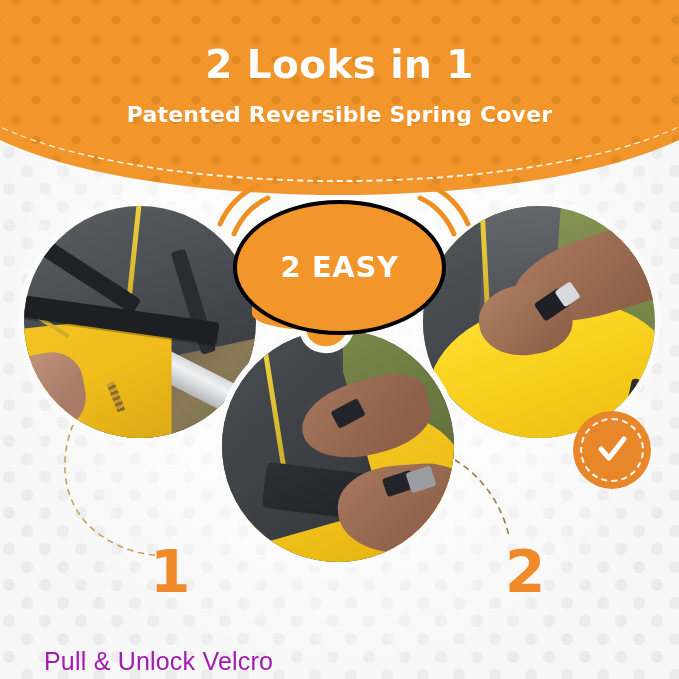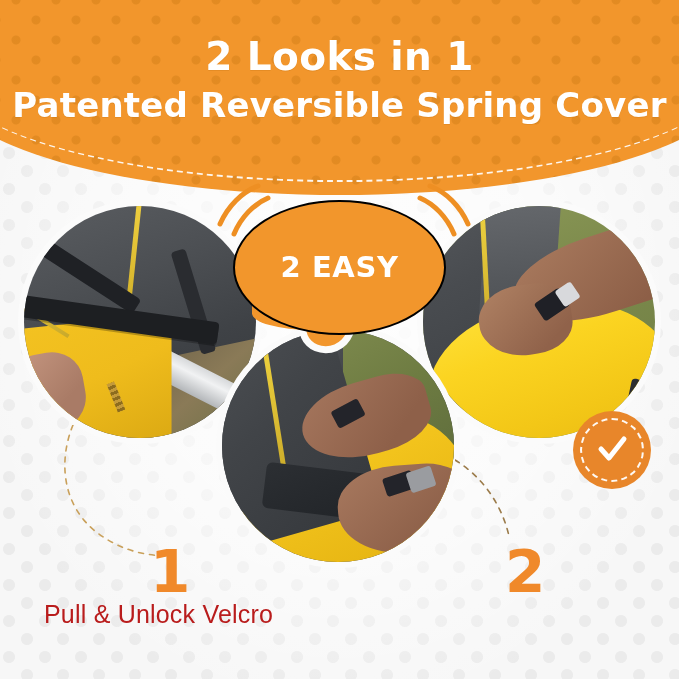--- a/index.html
+++ b/index.html
@@ -64,33 +64,33 @@
   }
   .header-text {
     position: absolute;
     left: 0;
     top: 0;
     width: 679px;
     text-align: center;
     color: #ffffff;
   }
   .title-1 {
-    margin: 0;
+    margin: 8px;
     padding-top: 36px;
     font-size: 39px;
     line-height: 1.1;
     font-weight: bold;
     letter-spacing: 0.4px;
     font-family: "DejaVu Sans", sans-serif;
     text-shadow: 0 1px 0 rgba(190,110,15,0.25);
   }
   .title-2 {
     margin: 0;
     padding-top: 8px;
-    font-size: 34px;
+    font-size: 22px;
     line-height: 1.1;
     font-weight: bold;
     letter-spacing: 0.2px;
     font-family: "DejaVu Sans", sans-serif;
     text-shadow: 0 1px 0 rgba(190,110,15,0.25);
   }
 
   
   .photo {
     position: absolute;
@@ -272,21 +272,21 @@
 
   
   .bubble {
     position: absolute;
     left: 233px;
     top: 200px;
     width: 213px;
     height: 135px;
     background: #F2962C;
     border-radius: 50%;
-    border: 2px solid #000000;
+    border: 4px solid #000000;
     box-sizing: border-box;
     z-index: 6;
     display: flex;
     align-items: center;
     justify-content: center;
   }
   .bubble-text {
     color: #ffffff;
     font-family: "DejaVu Sans", sans-serif;
     font-weight: bold;
@@ -366,28 +366,29 @@
     font-size: 58px;
     line-height: 1;
     z-index: 9;
     user-select: none;
   }
   #step-number-1 { left: 150px; top: 543px; }
   #step-number-2 { left: 505px; top: 543px; }
 
   .step-caption {
     position: absolute;
-    color: #b91c1c;
+    color: #a21caf;
     font-family: "Liberation Sans", sans-serif;
     font-size: 25px;
     font-weight: normal;
     letter-spacing: 0.2px;
     z-index: 9;
     white-space: nowrap;
     user-select: none;
+    margin-top: 47px;
   }
   #step-caption-1 { left: 44px;  top: 600px; }
   #step-caption-2 { left: 400px; top: 600px; }
 </style>
 </head>
 <body>
 
 <div id="infographic">
 
   <div class="bg-dots"></div>

